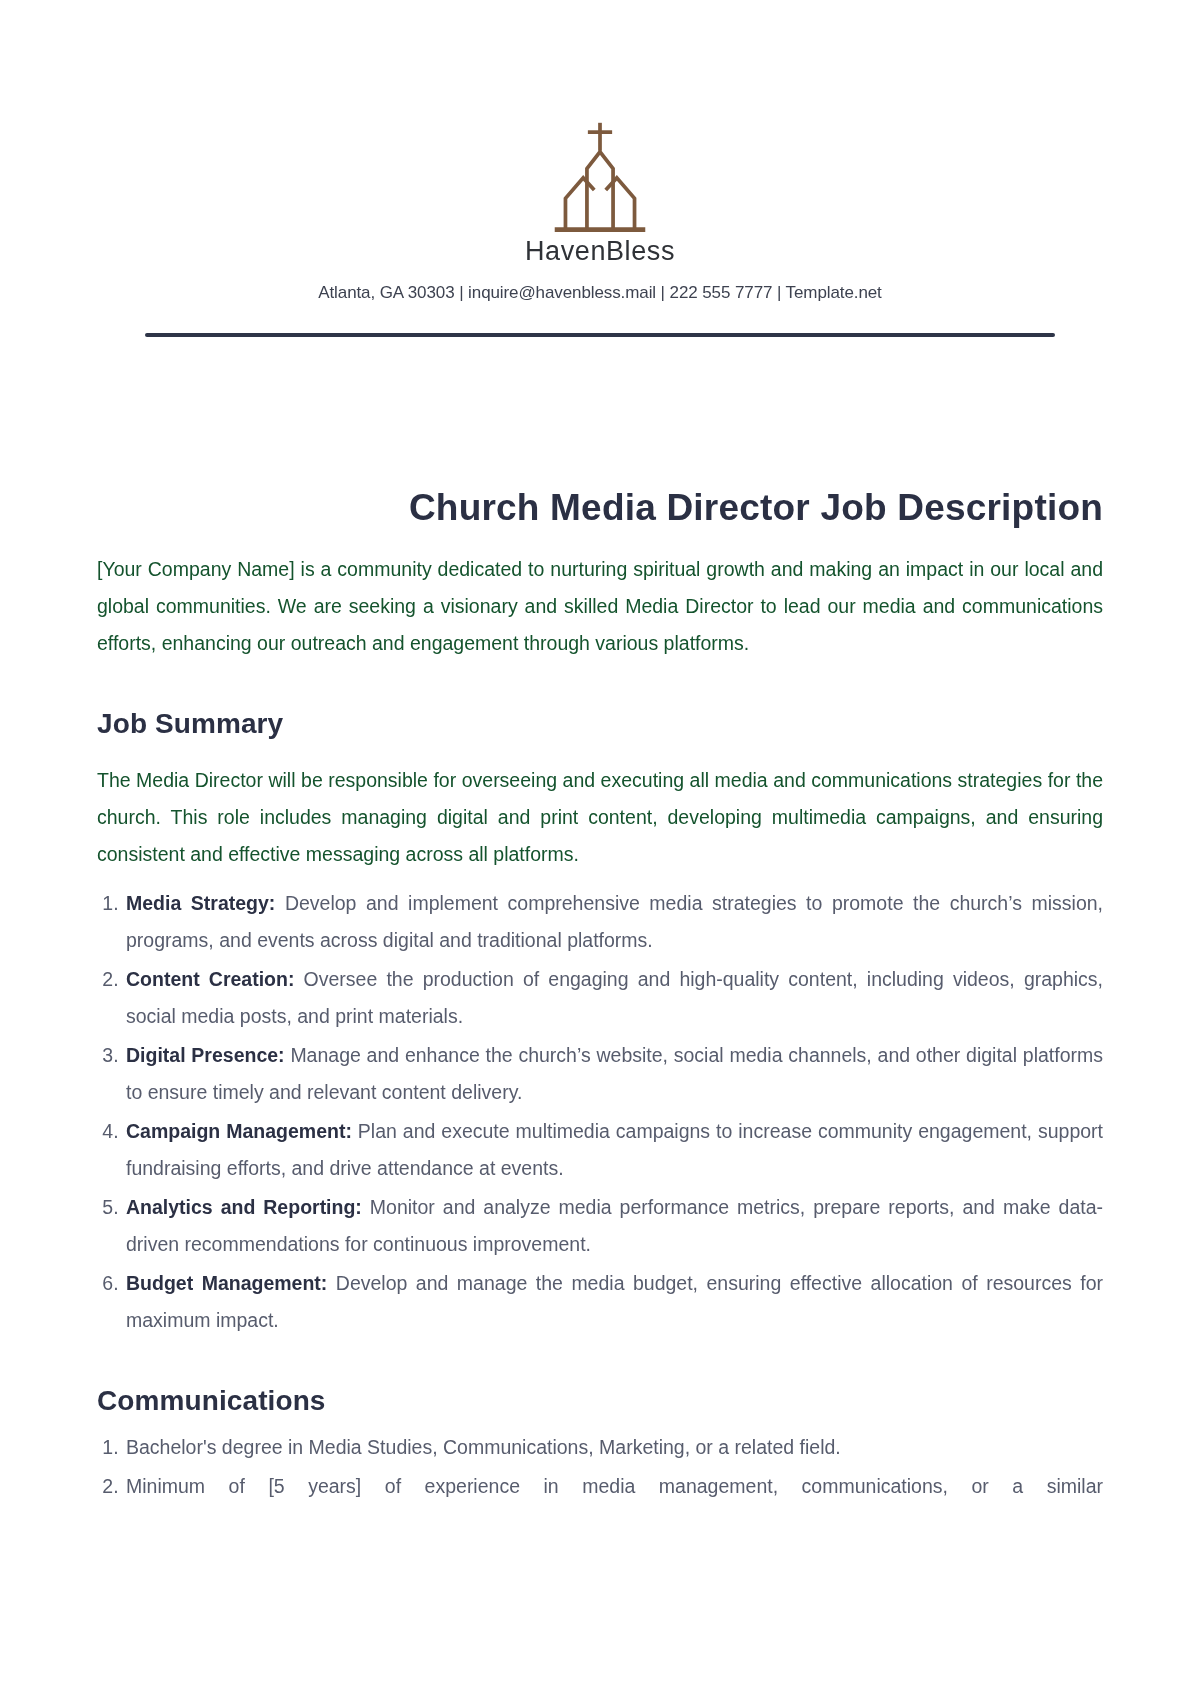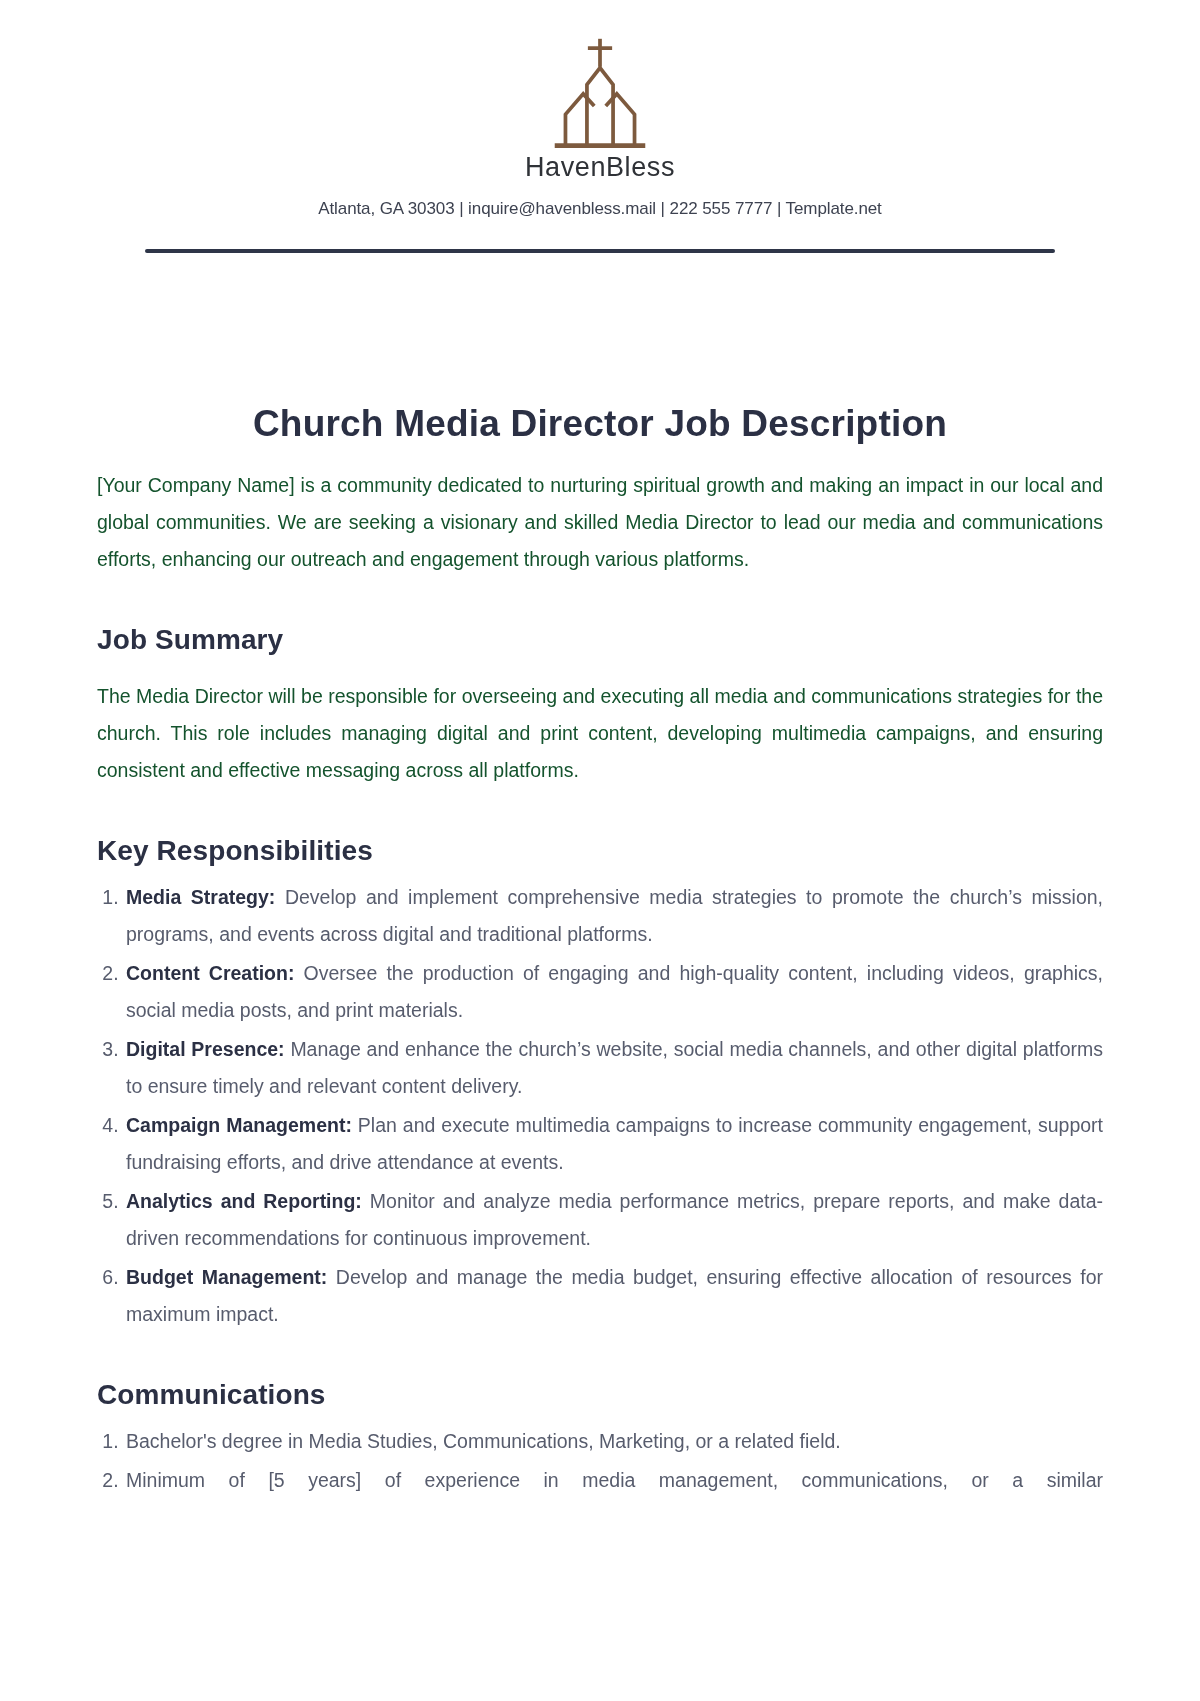--- a/index.html
+++ b/index.html
@@ -2,40 +2,40 @@
 <html><head>
 <meta charset="utf-8">
 <style>
   * { margin: 0; padding: 0; box-sizing: border-box; }
   html, body { background: #ffffff; }
   body {
     width: 1200px; height: 1701px; overflow: hidden;
     font-family: "Liberation Sans", "DejaVu Sans", sans-serif;
     -webkit-font-smoothing: antialiased;
   }
-  .page { width: 1200px; height: 1701px; padding: 36px 97px 0; overflow: hidden; }
+  .page { width: 1200px; height: 1701px; padding: 120px 97px 0; overflow: hidden; }
 
   
   .letterhead { text-align: center; }
   .logo-wrap { display: block; margin: 0 auto; width: 112px; height: 112px; }
   .brand {
     margin-top: 4px; font-size: 27px; font-weight: 500; color: #2f3237;
     letter-spacing: 0.6px;
   }
   .contact {
     margin-top: 16px; font-size: 17px; color: #3d4250; letter-spacing: -0.1px;
   }
   .divider {
     width: 910px; height: 4px; margin: 30px auto 0; background: #2e3548;
     border-radius: 2px;
   }
 
   
   h1.doc-title {
-    margin: 150px 0 0; text-align: center;
+    margin: 150px 0 0; text-align: right;
     font-size: 37px; font-weight: 700; color: #2b3044; letter-spacing: 0.2px;
   }
   h2.section-heading {
     margin: 46px 0 0; font-size: 28px; font-weight: 700; color: #2b3044;
     letter-spacing: 0.1px;
   }
   p.body-text {
     margin: 22px 0 0; font-size: 19.5px; line-height: 37px; color: #14532d;
     text-align: justify;
   }
@@ -68,21 +68,20 @@
     <div class="divider"></div>
   </div>
 
   <h1 class="doc-title">Church Media Director Job Description</h1>
 
   <p class="body-text">[Your Company Name] is a community dedicated to nurturing spiritual growth and making an impact in our local and global communities. We are seeking a visionary and skilled Media Director to lead our media and communications efforts, enhancing our outreach and engagement through various platforms.</p>
 
   <h2 class="section-heading">Job Summary</h2>
   <p class="body-text">The Media Director will be responsible for overseeing and executing all media and communications strategies for the church. This role includes managing digital and print content, developing multimedia campaigns, and ensuring consistent and effective messaging across all platforms.</p>
 
-  <h2 class="section-heading">Key Responsibilities</h2>
   <ol class="doc-list">
     <li>
       <span class="run-in">Media Strategy:</span>
       <span>Develop and implement comprehensive media strategies to promote the church’s mission, programs, and events across digital and traditional platforms.</span>
     </li>
     <li>
       <span class="run-in">Content Creation:</span>
       <span>Oversee the production of engaging and high-quality content, including videos, graphics, social media posts, and print materials.</span>
     </li>
     <li>

